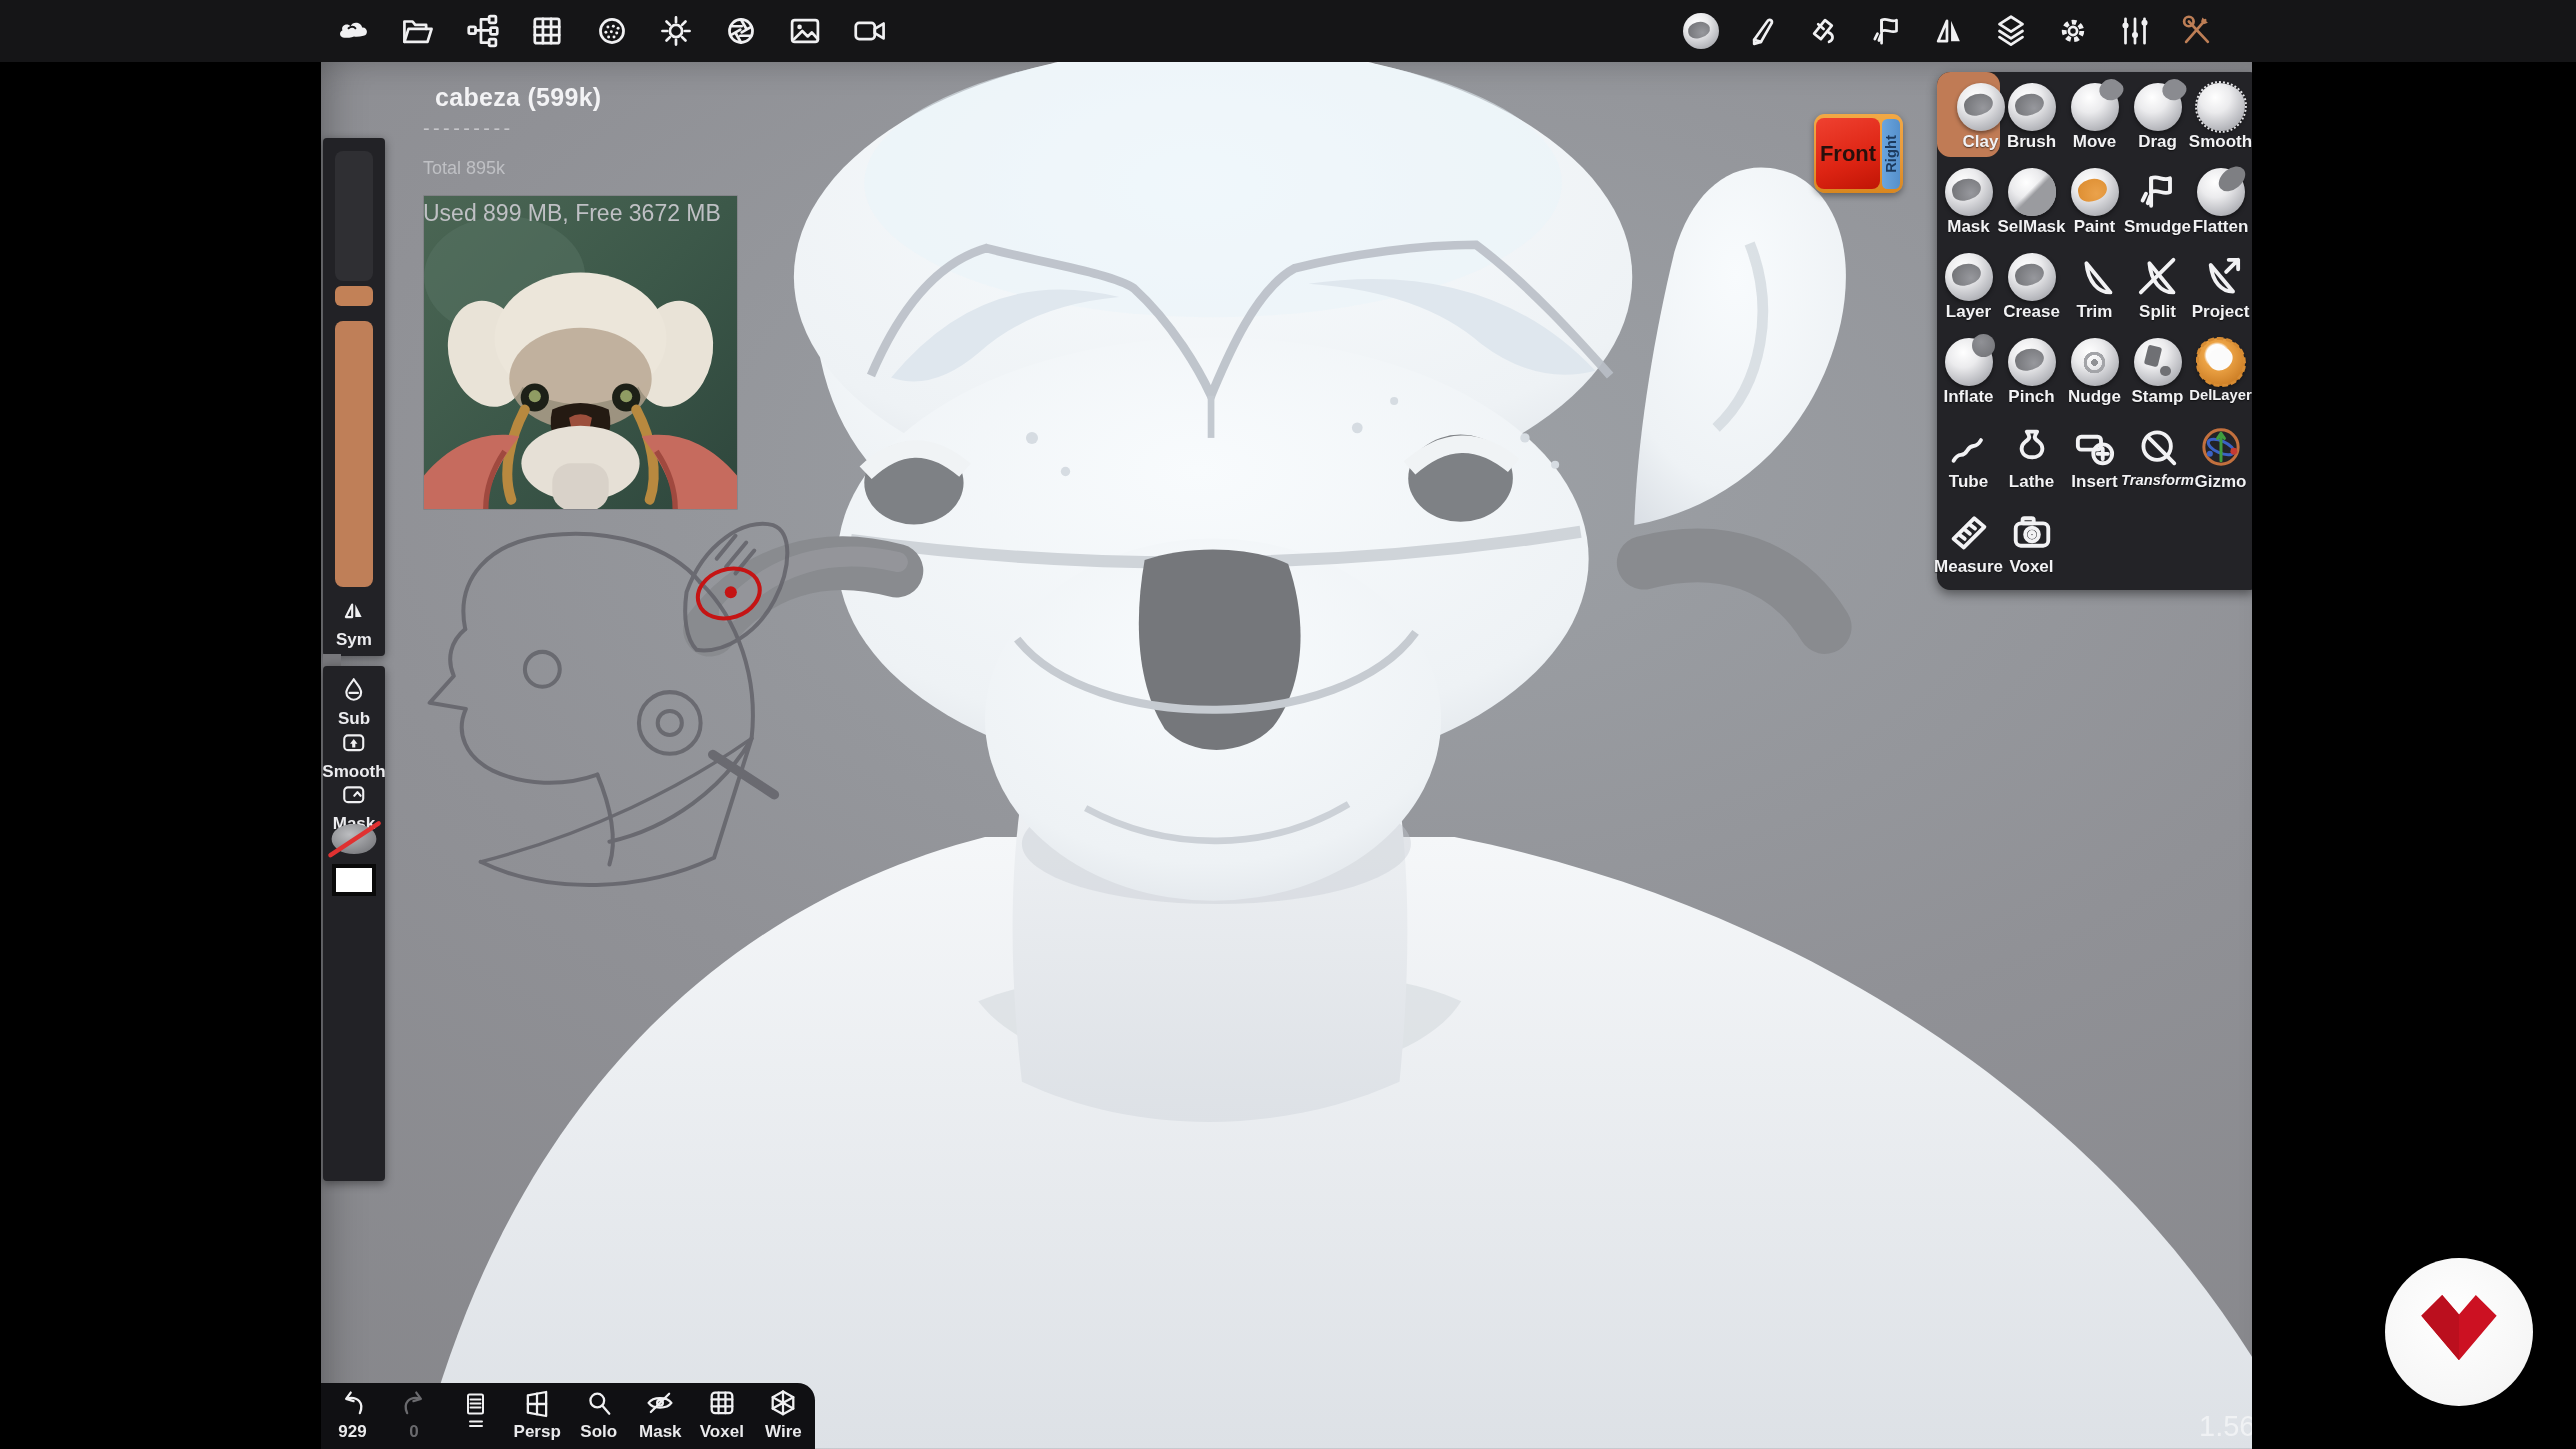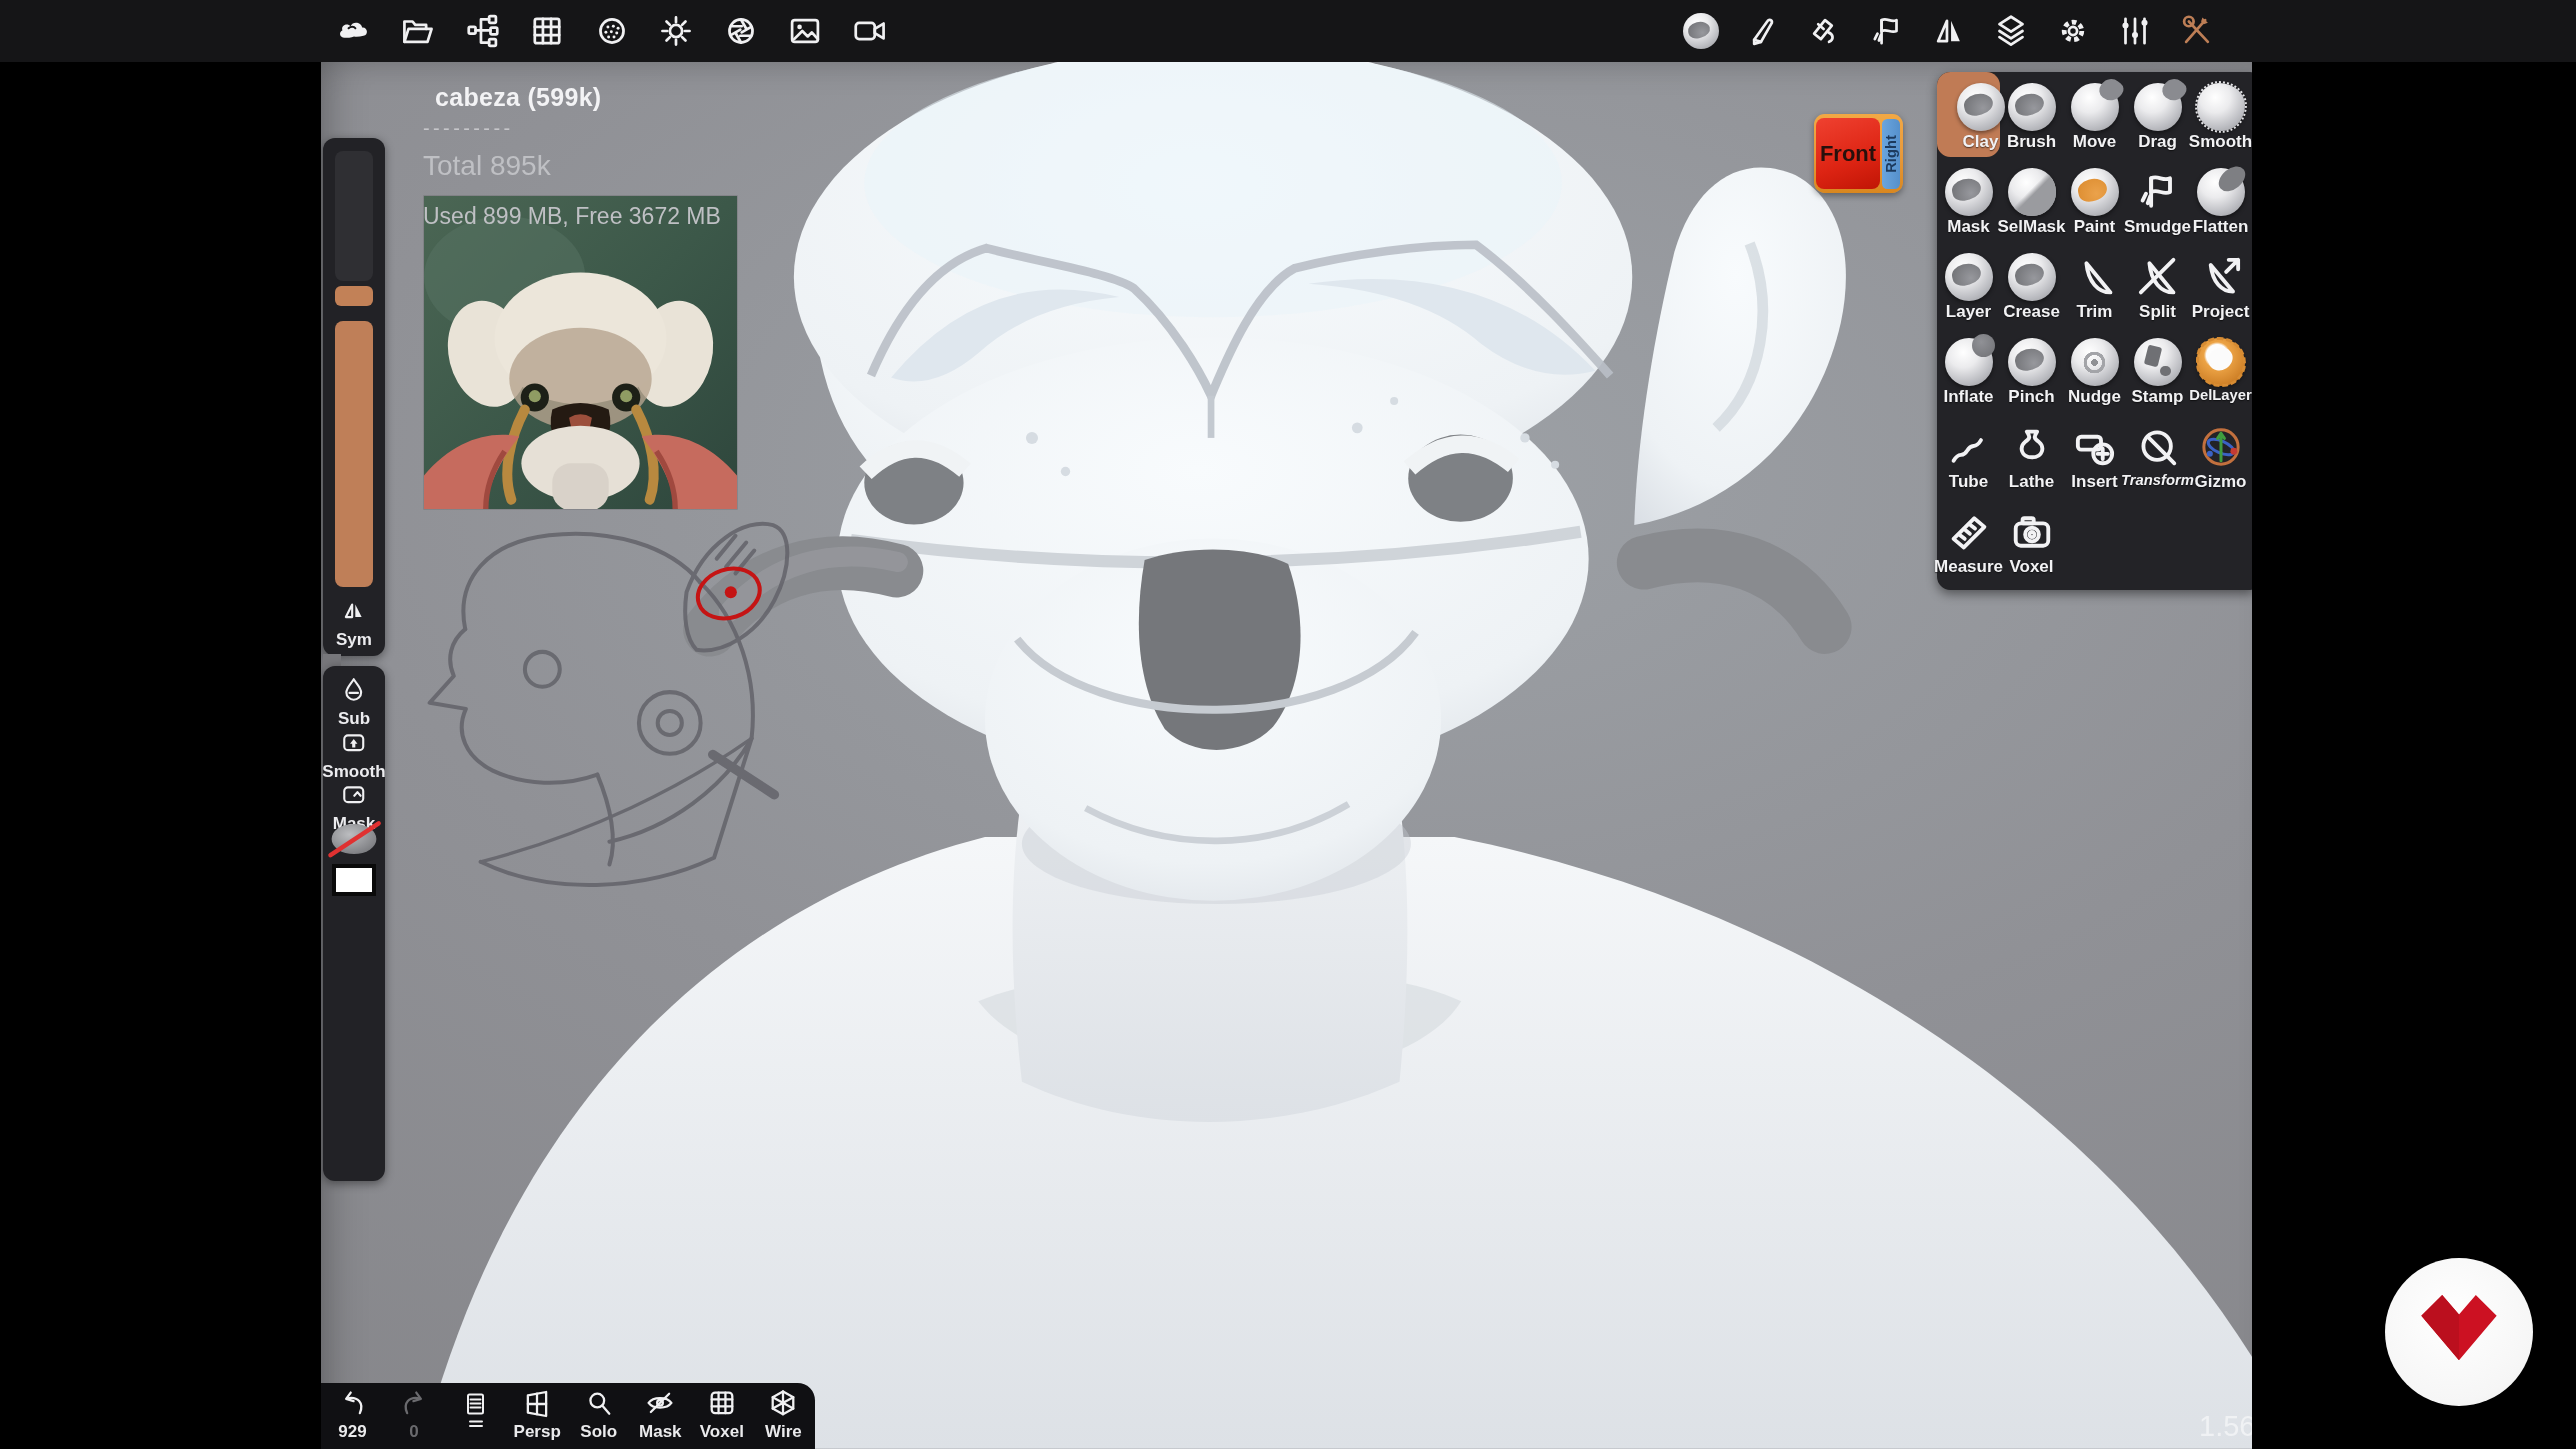--- a/index.html
+++ b/index.html
@@ -19,38 +19,38 @@
   
   #canvas{position:absolute;left:321px;top:62px;width:1931px;height:1387px;
           background:radial-gradient(120% 95% at 55% 30%, #9da1a6 0%, #909196 45%, #838387 100%);
           box-shadow:inset 28px 0 40px -23px rgba(0,0,0,.28), inset 0 20px 34px -20px rgba(0,0,0,.18);}
   #scene{position:absolute;left:321px;top:62px;width:1931px;height:1387px;}
   #right-bar{position:absolute;left:2252px;top:62px;width:324px;height:1387px;background:#000;}
   
   #scene-info{position:absolute;left:423px;top:83px;color:#bfc0c4;}
   #scene-title{font-size:25px;font-weight:700;color:#f3f3f5;letter-spacing:0.3px;margin-left:12px;}
   #scene-dashes{font-size:20px;letter-spacing:3.4px;color:#c6c6ca;margin-top:5.4px;}
-  #scene-total{font-size:28px;margin-top:10px;}
+  #scene-total{font-size:18px;margin-top:18px;}
   #scene-mem{font-size:23px;margin-top:21px;}
   
   #radius-readout{position:absolute;left:2199px;top:1385px;font-size:29px;color:rgba(255,255,255,.55);margin-top:25px;}
   
   #view-cube{position:absolute;left:1814px;top:114px;width:89px;height:79px;border-radius:10.7px;
              background:linear-gradient(180deg,#f2a844 0%,#e89a3c 50%,#d9871f 100%);
              box-shadow:0 2.7px 6.7px rgba(0,0,0,.35);}
   #cube-front{position:absolute;left:2px;top:4px;width:64px;height:71px;border-radius:8px;
               background:linear-gradient(160deg,#ef4130 0%,#dd2413 60%,#c01505 100%);
               display:flex;align-items:center;justify-content:center;
               font-size:22px;font-weight:700;color:#27100c;}
   #cube-right{position:absolute;left:68px;top:4.7px;width:18px;height:70px;border-radius:5.4px;
               background:linear-gradient(90deg,#6aa5de 0%,#5590cc 100%);overflow:hidden;
               display:flex;align-items:center;justify-content:center;}
   #cube-right span{writing-mode:vertical-rl;font-size:14.8px;font-weight:700;color:#1c3a5e;transform:rotate(180deg);}
   
-  .dark-panel{position:absolute;background:#222226;border-radius:12px;box-shadow:0 2.7px 9.4px rgba(0,0,0,.4);}
+  .dark-panel{position:absolute;background:#222226;border-radius:4px;box-shadow:0 2.7px 9.4px rgba(0,0,0,.4);}
   #left-panel-1{left:323px;top:138px;width:62px;height:518px;}
   #left-panel-2{left:323px;top:666px;width:62px;height:515px;}
   #panel-notch{position:absolute;left:323px;top:654px;width:18px;height:13.4px;background:#77777b;}
   #slider-track{position:absolute;left:12px;top:13.4px;width:38px;height:130px;background:#2f2f33;border-radius:8px;}
   #slider-handle{position:absolute;left:12px;top:148px;width:38px;height:20px;background:#c28157;border-radius:6px;}
   #radius-bar{position:absolute;left:12px;top:183px;width:38px;height:266px;background:#bf7f58;border-radius:8px;}
   .side-item{position:absolute;left:0;width:62px;display:flex;flex-direction:column;align-items:center;}
   .side-label{font-size:17px;color:#ececef;margin-top:4px;font-weight:600;}
   .side-item svg{width:29.5px;height:29.5px;}
   #swatch{position:absolute;left:8.7px;top:198px;width:44px;height:32px;background:#fff;border:4.7px solid #0a0a0a;box-sizing:border-box;}

